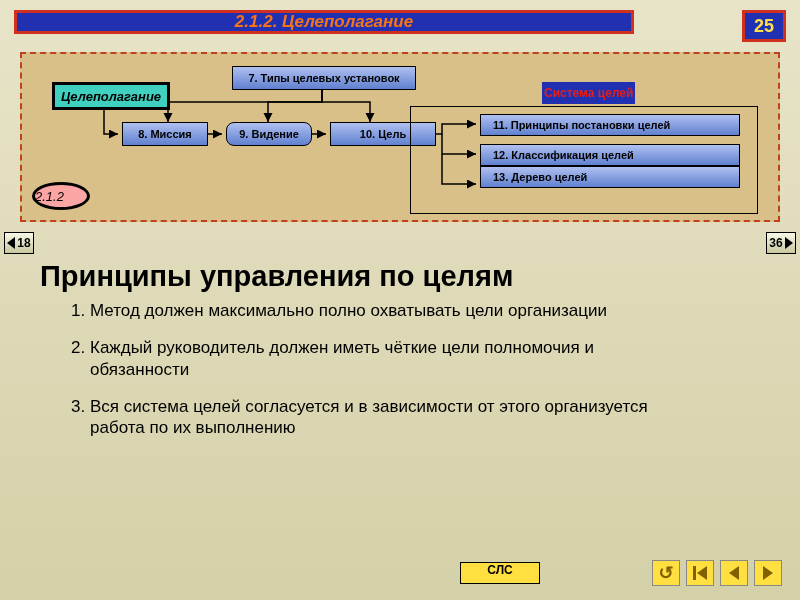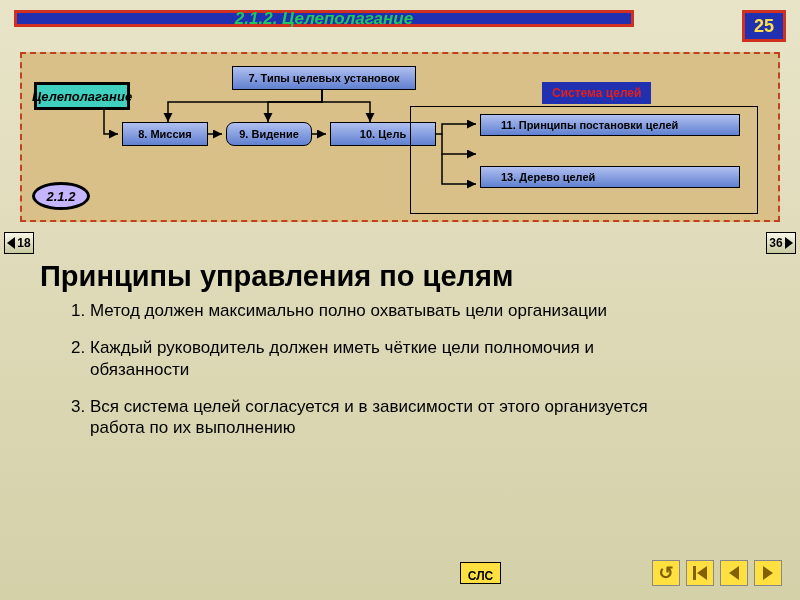--- a/index.html
+++ b/index.html
@@ -3,68 +3,68 @@
 <meta charset="utf-8">
 <style>
   * { box-sizing: border-box; margin: 0; padding: 0; }
   body {
     width: 800px; height: 600px;
     background: linear-gradient(to bottom, #e8e4c8 0%, #d4d0a8 100%);
     font-family: Arial, sans-serif;
     position: relative; overflow: hidden;
   }
   .titlebar {
-    position: absolute; left: 14px; top: 10px; width: 620px; height: 17px;
+    position: absolute; left: 14px; top: 10px; width: 620px; height: 24px;
     background: #2030b0; border: 3px solid #d03020;
-    color: #22c55e; font-weight: bold; font-size: 17px;
+    color: #f97316; font-weight: bold; font-size: 17px;
     display: flex; align-items: center; justify-content: center;
     font-style: italic;
   }
   .pagebox {
     position: absolute; right: 14px; top: 10px; width: 44px; height: 32px;
     background: #2030b0; border: 3px solid #d03020;
     color: #fde047; font-weight: bold; font-size: 18px;
     display: flex; align-items: center; justify-content: center;
   }
   .diagram-panel {
     position: absolute; left: 20px; top: 52px; width: 760px; height: 170px;
     background: #d8c088; border: 2px dashed #c04020;
   }
   .main-badge {
-    position: absolute; left: 12px; top: 28px; width: 96px; height: 28px;
+    position: absolute; left: 30px; top: 28px; width: 118px; height: 28px;
     background: #40d0c0; border: 3px solid #000;
     display: flex; align-items: center; justify-content: center;
     font-weight: bold; font-style: italic; font-size: 13px;
   }
   .num-ellipse {
     position: absolute; left: 10px; top: 128px; width: 58px; height: 28px;
     border: 3px solid #000; border-radius: 50%;
-    background: #c4b5fd;
-    display: flex; align-items: center; justify-content: center;
-    font-weight: bold; font-style: italic; font-size: 13px;
+    background: #fca5a5;
+    display: flex; align-items: center; justify-content: flex-start;
+    font-weight: normal; font-style: italic; font-size: 13px;
   }
   .node {
     position: absolute; height: 24px;
     background: linear-gradient(to bottom, #b0c0f0, #6080d0);
     border: 1px solid #000;
     display: flex; align-items: center; justify-content: center;
     font-size: 11px; font-weight: bold;
     padding: 4px 6px;
   }
   .wide-node {
     position: absolute; height: 22px;
     background: linear-gradient(to bottom, #b0c0f0, #6080d0);
     border: 1px solid #000;
     display: flex; align-items: center;
-    font-size: 11px; font-weight: bold; padding: 0 20px;
+    font-size: 11px; font-weight: bold; padding: 0 12px;
   }
   .sys-label {
     position: absolute; left: 520px; top: 28px;
     background: #2030b0; color: #e02020; font-size: 12px; font-weight: bold;
-    padding: 4px 10px;
+    padding: 4px 2px;
   }
   .wide-frame {
     position: absolute; left: 388px; top: 52px; width: 348px; height: 108px;
     border: 1px solid #000; background: transparent;
   }
   svg.connectors { position: absolute; left: 0; top: 0; width: 760px; height: 170px; pointer-events: none; }
 
   .nav-left, .nav-right {
     position: absolute; top: 232px; width: 30px; height: 22px;
     background: linear-gradient(to bottom,#f8f8e8,#c8c8a0);
@@ -80,23 +80,23 @@
     position: absolute; left: 40px; top: 260px;
     font-size: 29px; font-weight: bold;
   }
   ol.principles {
     position: absolute; left: 90px; top: 300px; width: 580px;
     font-size: 17px; list-style-position: outside;
   }
   ol.principles li { margin-bottom: 16px; line-height: 1.25; }
 
   .sls-btn {
-    position: absolute; left: 460px; bottom: 16px; width: 41px; height: 22px;
+    position: absolute; left: 460px; bottom: 16px; width: 80px; height: 22px;
     background: #ffe040; border: 1px solid #000;
-    display:flex;align-items:flex-end;justify-content:center;
+    display:flex;align-items:flex-start;justify-content:center;
     font-size:12px; font-weight: bold;
   }
   .nav-btn {
     position: absolute; bottom: 14px; width: 28px; height: 26px;
     background: #ffe040; border: 1px solid #888;
     display:flex;align-items:center;justify-content:center;
   }
   .nb-back { right: 120px; }
   .nb-first { right: 86px; }
   .nb-prev { right: 52px; }
@@ -158,20 +158,23 @@
   </div>
 
   <div class="sys-label">
     <span>Система целей</span>
   </div>
   <div class="wide-frame"></div>
 
   <div class="wide-node" style="left:458px; top:60px; width:260px;">
     <span>11. Принципы постановки целей</span>
   </div>
+  <div class="wide-node" style="left:458px; top:90px; width:260px;">
+    <span>12. Классификация целей</span>
+  </div>
   <div class="wide-node" style="left:458px; top:112px; width:260px;">
     <span>13. Дерево целей</span>
   </div>
 
   <div class="num-ellipse">
     <span>2.1.2</span>
   </div>
 </div>
 
 <div class="nav-left">

